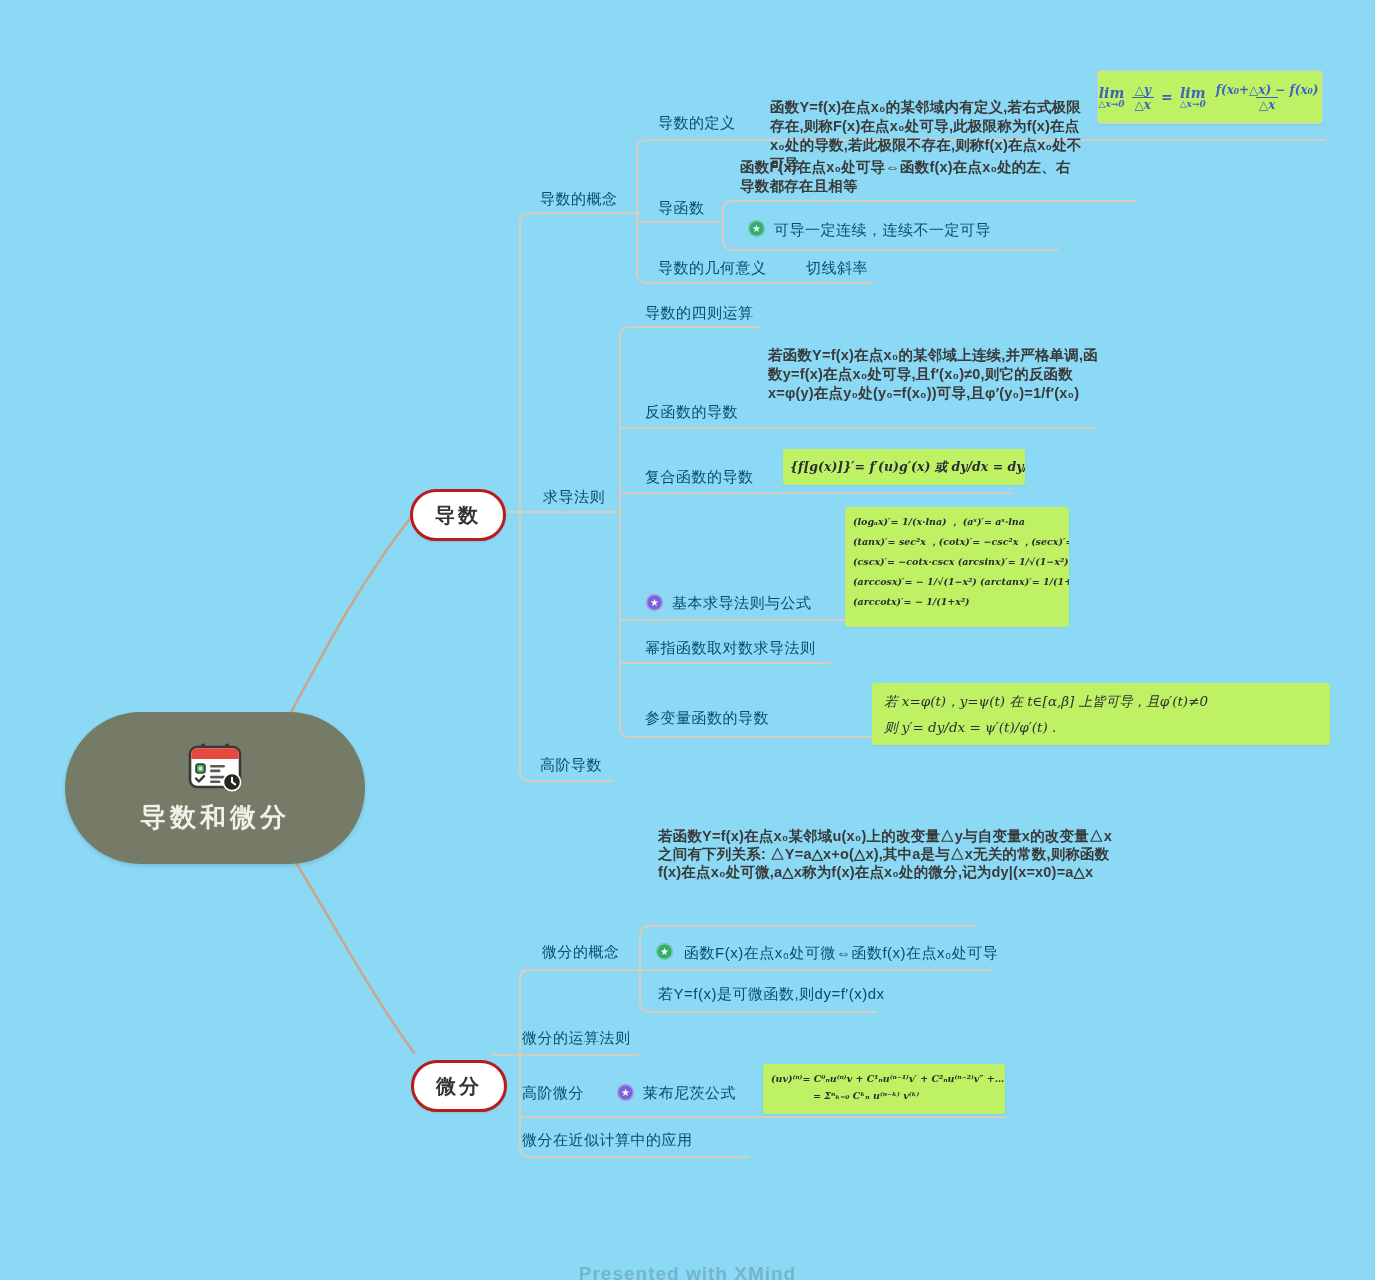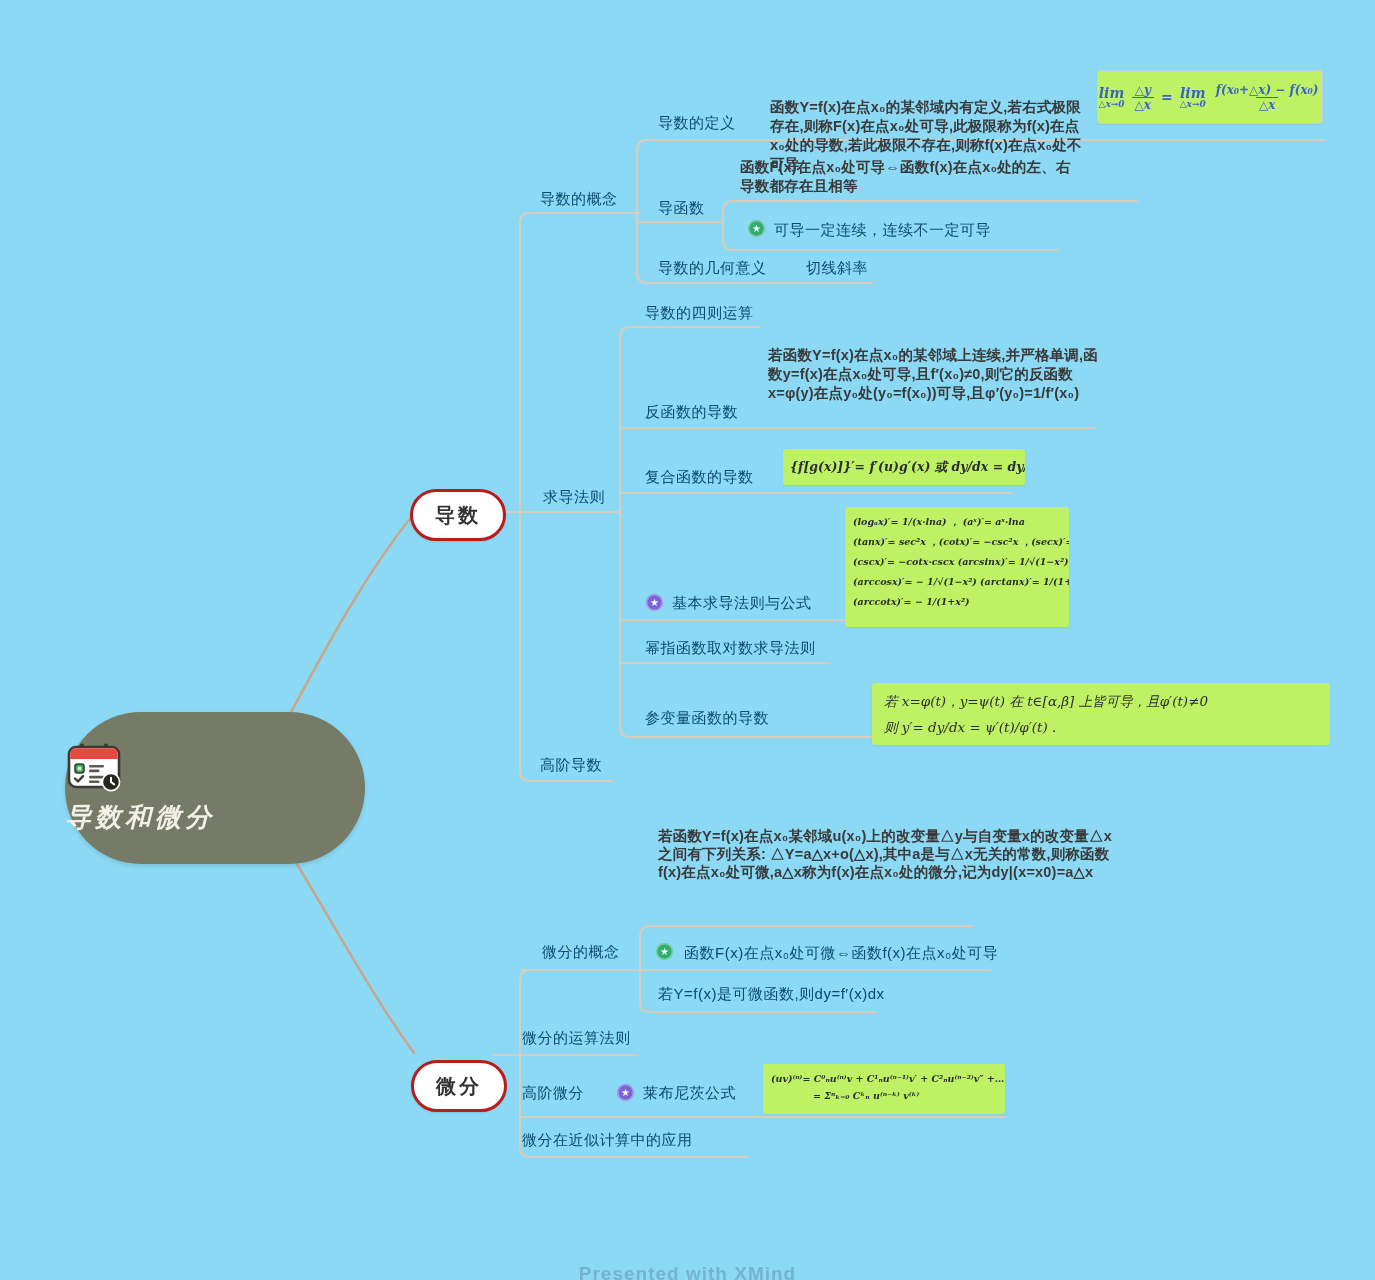--- a/index.html
+++ b/index.html
@@ -8,22 +8,22 @@
   #wires{position:absolute;left:0;top:0;}
 
   .lbl{position:absolute;font-size:15px;font-weight:400;color:#0c4a6e;white-space:nowrap;letter-spacing:.5px;}
   .note{position:absolute;font-size:14.5px;font-weight:600;color:#3a3a3a;line-height:19px;letter-spacing:.2px;}
 
   .pill{position:absolute;width:90px;height:46px;background:#fff;border:3px solid #b91c1c;border-radius:26px;
         display:flex;align-items:center;justify-content:center;font-size:20px;font-weight:bold;color:#333;
         letter-spacing:3px;box-shadow:0 1px 2px rgba(0,0,0,.10);}
 
   .root{position:absolute;left:65px;top:712px;width:300px;height:152px;background:#757b66;border-radius:78px;
-        display:flex;flex-direction:column;align-items:flex-start;justify-content:center;gap:8px;
-        box-shadow:0 2px 4px rgba(0,0,0,.12);font-style:italic;}
+        display:flex;flex-direction:column;align-items:center;justify-content:center;gap:8px;
+        box-shadow:0 2px 4px rgba(0,0,0,.12);}
   .root-title{color:#f3f0e7;font-size:26px;font-weight:bold;letter-spacing:4px;}
 
   .star{position:absolute;width:17px;height:17px;border-radius:50%;display:flex;align-items:center;justify-content:center;
         color:#fff;font-size:10px;line-height:1;box-shadow:inset 0 0 0 1.5px rgba(255,255,255,.35);}
   .star.green{background:#2fae6e;}
   .star.purple{background:#7a62d8;}
 
   .fbox{position:absolute;background:#bef264;border-radius:3px;color:#2b2b33;
         font-family:"DejaVu Serif",serif;font-style:italic;box-shadow:0 1px 2px rgba(0,0,0,.06);}
   .fbox.limit{left:1097px;top:70px;width:224px;height:52px;border:1px solid #c4cdf2;color:#3b63c4;

